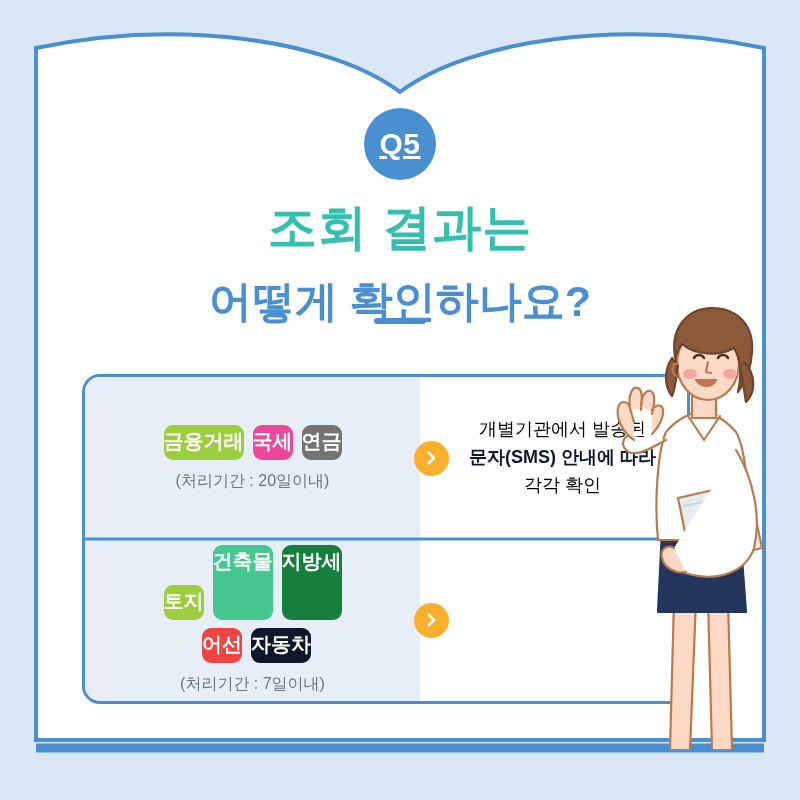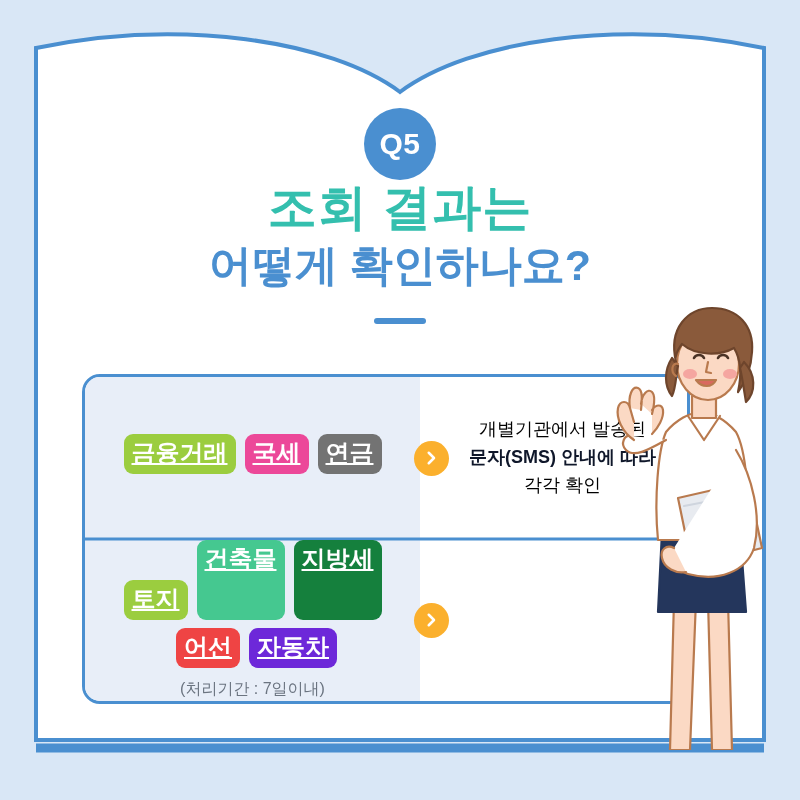--- a/index.html
+++ b/index.html
@@ -24,35 +24,36 @@
   
   .q-badge{
     position:absolute;left:50%;transform:translateX(-50%);
     top:68px;
     width:72px;height:72px;border-radius:50%;
     background:#4a8fd0;
     color:#ffffff;
     font-size:30px;font-weight:bold;
     display:flex;align-items:center;justify-content:center;
     letter-spacing:0.5px;
+    text-decoration:underline;
   }
 
   .headline{
-    position:absolute;left:0;right:0;top:141px;
+    position:absolute;left:0;right:0;top:161px;
     text-align:center;
   }
   .headline .l1{
     font-size:49px;font-weight:bold;color:#34bfae;
     letter-spacing:1px;line-height:1.08;
     display:block;
   }
   .headline .l2{
     font-size:43px;font-weight:bold;color:#4a8fd0;
     letter-spacing:0px;line-height:1.2;
-    display:block;margin-top:6px;
+    display:block;margin-top:22px;
   }
   .rule{
     position:absolute;left:50%;transform:translateX(-50%);
     top:278px;width:52px;height:6px;border-radius:3px;background:#4a8fd0;
   }
 
   
   .info-card{
     position:absolute;left:14px;top:334px;
     width:608px;height:330px;
@@ -80,23 +81,23 @@
   .tagcol{
     width:335px;box-sizing:border-box;
     padding:0 14px;
     display:flex;flex-direction:column;align-items:center;justify-content:center;
   }
   .tagline{
     display:flex;flex-direction:row;justify-content:center;
     gap:9px;margin-bottom:8px;flex-wrap:nowrap;
   }
   .pill{
-    color:#ffffff;font-weight:bold;font-size:24px;
-    padding:5px 8px 7px;border-radius:9px;
-    white-space:nowrap;line-height:1.15;text-decoration:underline;
+    color:#ffffff;font-weight:bold;font-size:20px;
+    padding:5px 0 7px;border-radius:9px;
+    white-space:nowrap;line-height:1.15;
   }
   .caption{
     color:#6b7480;font-size:16px;margin-top:3px;white-space:nowrap;
   }
 
   .arrowcell{
     width:50px;display:flex;align-items:center;justify-content:center;
     margin-left:-14px;
   }
   .arrow-badge{
@@ -142,20 +143,21 @@
       <div class="card-leftbg"></div>
       <div class="card-divider"></div>
 
       <div class="row top" id="row0">
         <div class="tagcol">
           <div class="tagline" id="r0l0">
               <span class="pill" style="background: rgb(155, 205, 63);">금융거래</span>
               <span class="pill" style="background: #ec4899;">국세</span>
               <span class="pill" style="background: #737373; text-align: right;">연금</span>
             </div>
+          <div class="caption">(처리기간 : 20일이내)</div>
         </div>
         <div class="arrowcell">
           <div class="arrow-badge" style="background: rgb(251, 176, 45);">
             <svg width="18" height="18" viewBox="0 0 24 24" fill="none" stroke="#ffffff" stroke-width="3.4" stroke-linecap="round" stroke-linejoin="round">
               <polyline points="9 5 16 12 9 19"></polyline>
             </svg>
           </div>
         </div>
         <div class="desc" id="r0d">
             <div class="lead">개별기관에서 발송된</div>
@@ -166,21 +168,21 @@
 
       <div class="row bottom" id="row1">
         <div class="tagcol">
           <div class="tagline" id="r1l0">
               <span class="pill" style="background: rgb(155, 205, 63); margin-top: 40px;">토지</span>
               <span class="pill" style="background: rgb(69, 200, 144);">건축물</span>
               <span class="pill" style="background: #15803d;">지방세</span>
             </div>
           <div class="tagline" id="r1l1">
               <span class="pill" style="background: #ef4444; margin-left: 8px;">어선</span>
-              <span class="pill" style="background: #6d28d9;">자동차</span>
+              <span class="pill" style="background: #0f172a;">자동차</span>
             </div>
           <div class="caption">(처리기간 : 7일이내)</div>
         </div>
         <div class="arrowcell">
           <div class="arrow-badge" style="background: rgb(251, 176, 45);">
             <svg width="18" height="18" viewBox="0 0 24 24" fill="none" stroke="#ffffff" stroke-width="3.4" stroke-linecap="round" stroke-linejoin="round">
               <polyline points="9 5 16 12 9 19"></polyline>
             </svg>
           </div>
         </div>

